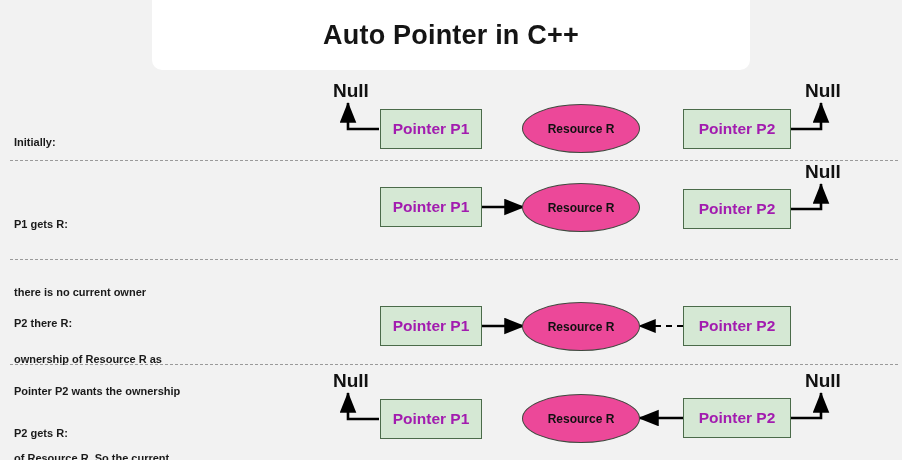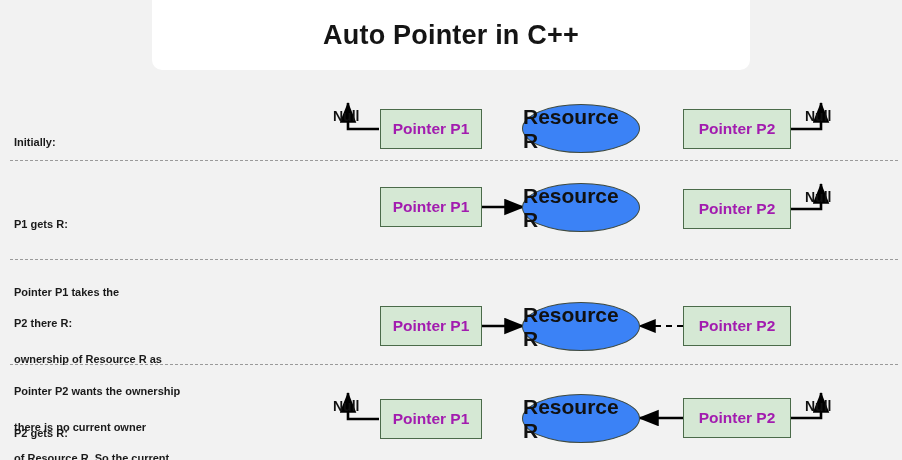--- a/index.html
+++ b/index.html
@@ -83,40 +83,39 @@
     font-weight: 700;
     color: #a21caf;
     text-align: center;
     display: flex;
     align-items: center;
     justify-content: center;
     font-family: "Liberation Sans", sans-serif;
   }
   .node-ellipse {
     position: absolute;
-    background: #3b82f6;
+    background: #ec4899;
     border: 1.6px solid #3f4a3f;
     border-radius: 50%;
     box-sizing: border-box;
-    font-size: 21px;
+    font-size: 12px;
     font-weight: 700;
     color: #111111;
     display: flex;
     align-items: center;
     justify-content: center;
     font-family: "Liberation Sans", sans-serif;
   }
   .null-label {
     position: absolute;
-    font-size: 14px;
+    font-size: 19px;
     font-weight: 700;
     color: #111111;
     font-family: "Liberation Sans", sans-serif;
     white-space: nowrap;
-    margin-top: 28px;
   }
   .edge-layer {
     position: absolute;
     left: 0; top: 0;
     width: 902px;
     height: 460px;
     pointer-events: none;
   }
 </style>
 </head>
@@ -186,23 +185,22 @@
     <div class="node-box" style="left:380px; top:109px; width:102px; height:40px;">Pointer P1</div>
     <div class="node-ellipse" style="left:522px; top:104px; width:118px; height:49px;">Resource R</div>
     <div class="node-box" style="left:683px; top:109px; width:108px; height:40px;">Pointer P2</div>
 
     <div class="divider" style="top:160px;"></div>
   </div>
 
   <div class="row" style="top:0;">
     <div class="row-caption" style="top:168px;">
       <span class="line">P1 gets R:</span>
-      <span class="line">Pointer P1 takes the</span>
+      <span class="line">there is no current owner</span>
       <span class="line">ownership of Resource R as</span>
-      <span class="line">there is no current owner</span>
     </div>
 
     <div class="null-label" style="left:805px; top:161px;">Null</div>
 
     <div class="node-box" style="left:380px; top:187px; width:102px; height:40px;">Pointer P1</div>
     <div class="node-ellipse" style="left:522px; top:183px; width:118px; height:49px;">Resource R</div>
     <div class="node-box" style="left:683px; top:189px; width:108px; height:40px;">Pointer P2</div>
 
     <div class="divider" style="top:259px;"></div>
   </div>

